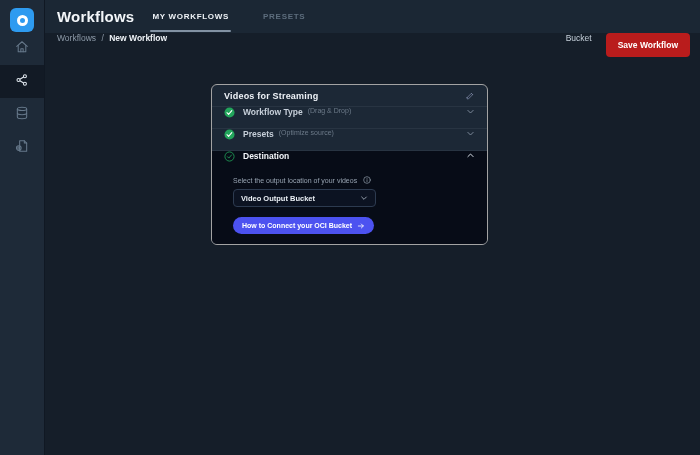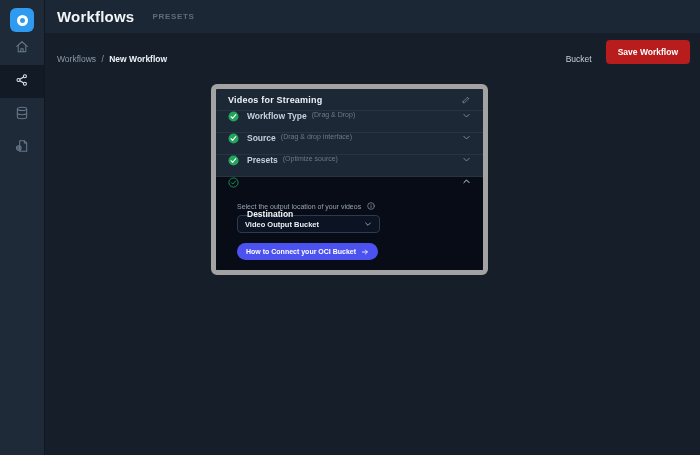--- a/index.html
+++ b/index.html
@@ -49,41 +49,41 @@
   }
   .tab.active { color:#eef2f6; }
   .tab.active::after {
     content:""; position:absolute; left:0; right:0; bottom:1px;
     height:2px; background:#8292a3; border-radius:1px;
   }
 
   
   .toolbar {
     position:absolute; left:45px; top:33px; width:655px; height:31px;
-    display:flex; align-items:flex-end; padding:0 10px 0 12px;
+    display:flex; align-items:flex-start; padding:0 10px 0 12px;
   }
   .breadcrumb { font-size:8.5px; color:#8d9aa8; }
   .breadcrumb .crumb-link { cursor:pointer; }
   .breadcrumb .sep { margin:0 3px; }
   .breadcrumb .current { color:#eef2f6; font-weight:bold; }
   .spacer { flex:1; }
   .cancel-btn {
     font-size:8.5px; color:#c6d0da; background:none; border:none;
     margin-right:14px; cursor:pointer; font-family:inherit;
   }
   .save-btn {
     font-size:8.5px; font-weight:bold; color:#ffffff; background:#b91c1c;
     border:none; border-radius:4px; padding:7px 12px; cursor:pointer;
     font-family:inherit;
   }
 
   
   .card {
     position:absolute; left:211px; top:84px; width:277px;
-    background:#1c2836; border:5px solid #a3a3a3; border-radius:6px;
+    background:#1c2836; border:1px solid #a3a3a3; border-radius:6px;
     overflow:hidden;
   }
   .card-header {
     height:22px; display:flex; align-items:center;
     padding:0 12px; border-bottom:1px solid #283442;
   }
   .card-title { flex:1; font-size:9px; font-weight:bold; color:#eef2f7; letter-spacing:0.2px; }
   .pencil { color:#7f89a8; cursor:pointer; display:flex; }
   .pencil svg { width:9px; height:9px; }
 
@@ -92,21 +92,21 @@
     padding:0 12px; border-bottom:1px solid #283442; cursor:pointer;
   }
   .check svg { width:11px; height:11px; display:block; }
   .step-label { font-size:8.5px; font-weight:bold; color:#c6cfd9; }
   .step-hint { font-size:7px; color:#6c7a89; margin-left:-3px; }
   .chev { margin-left:auto; color:#7d8b9b; display:flex; }
   .chev svg { width:9px; height:9px; }
 
   .dest { background:#070c17; }
   .dest-header { border-bottom:none; }
-  .dest-header .step-label { color:#f2f5f9;margin-top:32px; }
+  .dest-header .step-label { color:#f2f5f9; }
   .dest-header .chev { color:#dde4ec; }
   .dest-body { padding:3px 12px 10px 21px; }
   .select-label-row { display:flex; align-items:center; gap:6px; }
   .select-label { font-size:7px; color:#97a3b1; }
   .info-icon { color:#97a3b1; display:flex; cursor:pointer; }
   .info-icon svg { width:8px; height:8px; }
   .dropdown {
     margin-top:5px; width:143px; height:18px;
     background:#0c1322; border:1px solid #2d3b50; border-radius:4px;
     display:flex; align-items:center; justify-content:space-between;
@@ -168,20 +168,21 @@
             <path d="M4.8 15.5a1.8 1.8 0 0 1 3.2-1.1M8.2 15.5a1.8 1.8 0 0 1-3.2 1.1"></path>
           </svg>
       </span>
     </div>
   </div>
 </div>
 
 <div class="header">
   <div class="app-title">Workflows</div>
   <div class="tabs">
+    <div class="tab active">MY WORKFLOWS</div>
     <div class="tab">PRESETS</div>
   </div>
 </div>
 
 <div class="toolbar">
   <div class="breadcrumb">
     <span class="crumb-link">Workflows</span>
     <span class="sep">/</span>
     <span class="current">New Workflow</span>
   </div>
@@ -211,35 +212,20 @@
     </span>
     <span class="step-label">Workflow Type</span>
     <span class="step-hint">(Drag &amp; Drop)</span>
     <span class="chev">
       <svg viewBox="0 0 24 24" fill="none" stroke="currentColor" stroke-width="2.6" stroke-linecap="round" stroke-linejoin="round">
           <path d="M5 9l7 7 7-7"></path>
         </svg>
     </span>
   </div>
 
-  <div class="step-row">
-    <span class="check">
-      <svg viewBox="0 0 24 24">
-          <circle cx="12" cy="12" r="11" fill="#22a55b"></circle>
-          <path d="M6.5 12.5l3.5 3.5 7-8" fill="none" stroke="#ffffff" stroke-width="2.4" stroke-linecap="round" stroke-linejoin="round"></path>
-        </svg>
-    </span>
-    <span class="step-label">Source</span>
-    <span class="step-hint">(Drag &amp; drop interface)</span>
-    <span class="chev">
-      <svg viewBox="0 0 24 24" fill="none" stroke="currentColor" stroke-width="2.6" stroke-linecap="round" stroke-linejoin="round">
-          <path d="M5 9l7 7 7-7"></path>
-        </svg>
-    </span>
-  </div>
 
   <div class="step-row">
     <span class="check">
       <svg viewBox="0 0 24 24">
           <circle cx="12" cy="12" r="11" fill="#22a55b"></circle>
           <path d="M6.5 12.5l3.5 3.5 7-8" fill="none" stroke="#ffffff" stroke-width="2.4" stroke-linecap="round" stroke-linejoin="round"></path>
         </svg>
     </span>
     <span class="step-label">Presets</span>
     <span class="step-hint">(Optimize source)</span>

